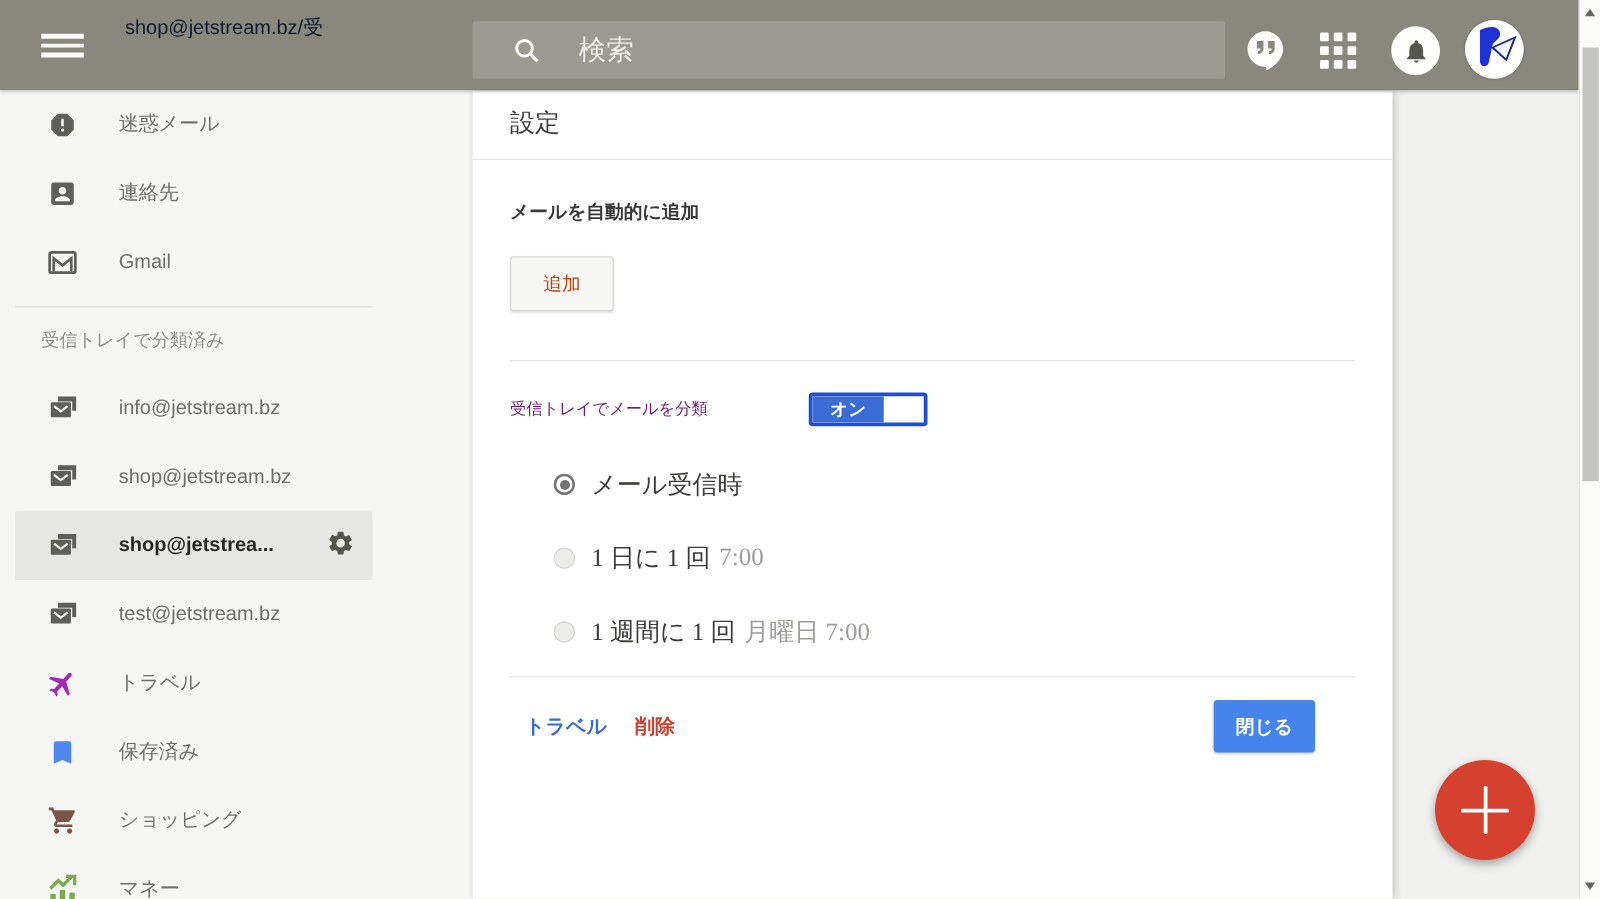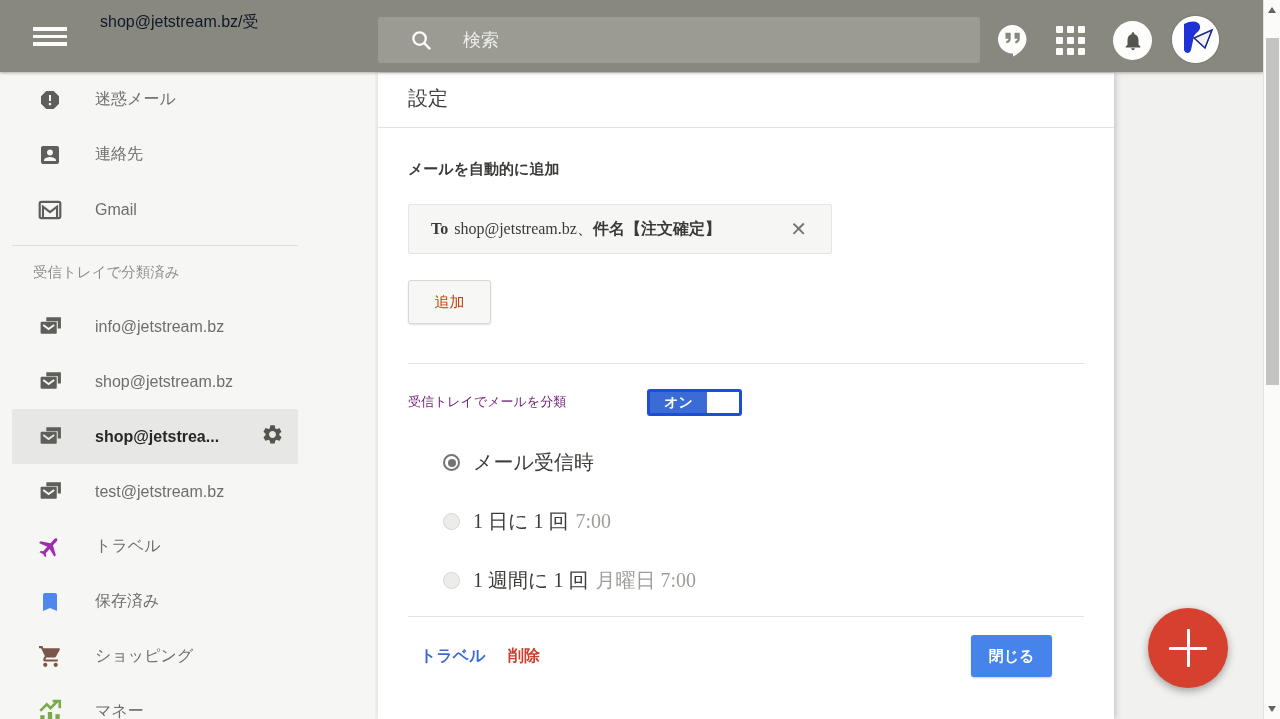--- a/index.html
+++ b/index.html
@@ -13,21 +13,21 @@
     display:flex; align-items:center; }
   .hamburger { position:absolute; left:33px; top:27px; width:34px; height:19px;
     cursor:pointer; }
   .hamburger span { display:block; height:3.5px; background:#fcfcfb; margin-bottom:4.2px; }
   .app-title { position:absolute; left:100px; top:12px; width:272px; overflow:hidden;
     white-space:nowrap; color:#0f172a; font-size:16px; }
   .searchbox { position:absolute; left:378px; top:17px; width:602px; height:46px;
     background:#9b9b93; border-radius:2px; display:flex; align-items:center; }
   .search-ic { margin-left:32px; flex:0 0 auto; }
   .searchbox input { background:transparent; border:none; outline:none;
-    margin-left:30px; width:440px; font-size:18px; color:#000000; }
+    margin-left:30px; width:440px; font-size:22px; color:#000000; }
   .searchbox input::placeholder { color:#ededea; opacity:1; }
   .ic-hangouts { position:absolute; left:995px; top:22px; width:36px; height:36px; cursor:pointer; }
   .ic-apps { position:absolute; left:1053px; top:23px; width:34px; height:34px; cursor:pointer;
     display:grid; grid-template-columns:repeat(3,7px); grid-template-rows:repeat(3,7px); gap:4px;
     justify-content:center; align-content:center; }
   .ic-apps i { background:#fcfcfb; border-radius:1px; }
   .ic-bell { position:absolute; left:1113px; top:21px; width:39px; height:39px;
     background:#fdfdfc; border-radius:50%; display:flex; align-items:center; justify-content:center;
     cursor:pointer; }
   .avatar { position:absolute; left:1172px; top:16px; width:47px; height:47px;
@@ -288,26 +288,20 @@
       <span class="lbl">マネー</span>
     </div>
   </div>
 
   <div class="card">
     <div class="card-head">設定</div>
 
     <div class="card-body">
       <div class="sec-label">メールを自動的に追加</div>
 
-      <div class="chip">
-        <span class="b">To</span>
-        <span style="margin-left:6px">shop@jetstream.bz、</span>
-        <span class="b">件名【注文確定】</span>
-        <span class="close">✕</span>
-      </div>
 
       <button class="btn-add">追加</button>
 
       <div class="hr"></div>
 
       <div class="toggle-row">
         <span class="lbl">受信トレイでメールを分類</span>
         <div class="toggle">
           <div class="on">オン</div>
         </div>

